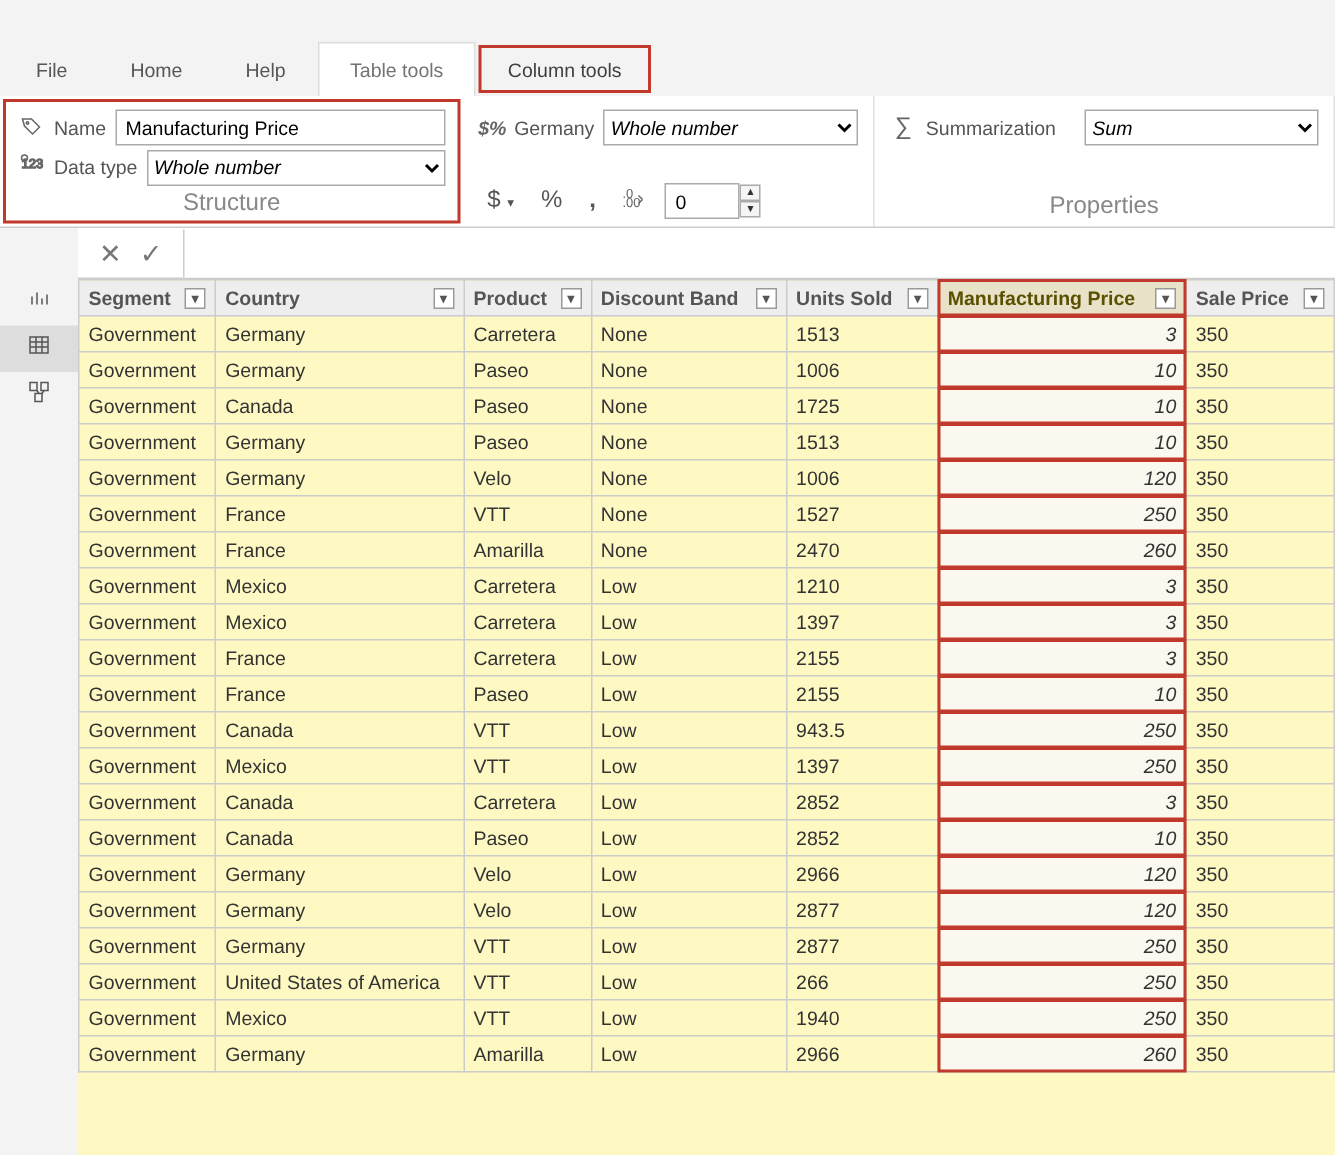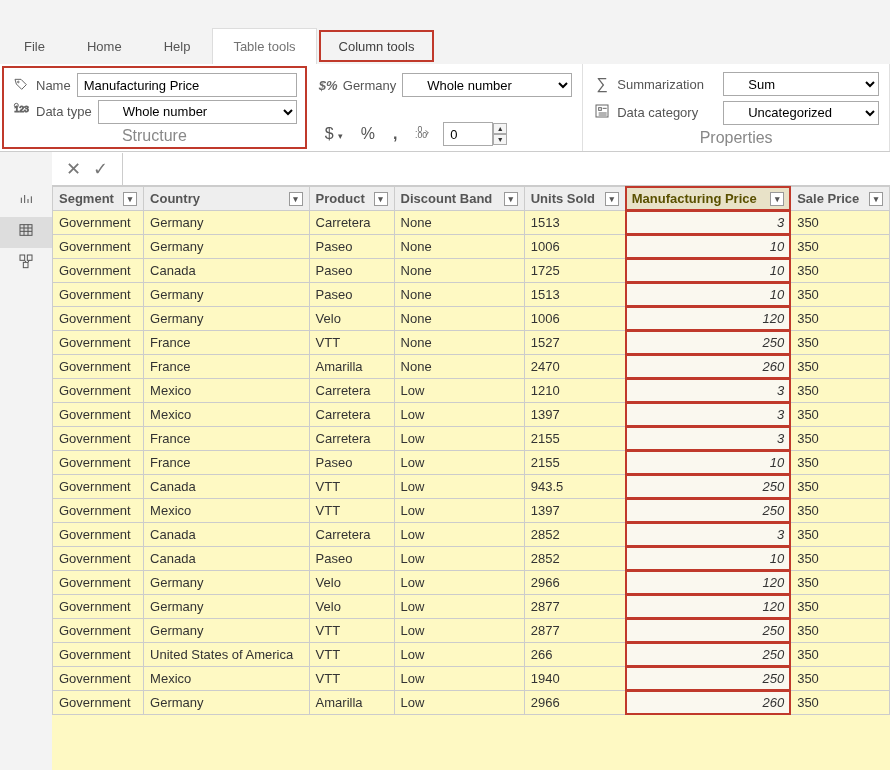--- a/index.html
+++ b/index.html
@@ -15,21 +15,21 @@
 .ribbon { display: flex; background: #fff; height: 88px; border-bottom: 1px solid #ccc; }
 .ribbon-group { display: flex; flex-direction: column; justify-content: space-between; padding: 6px 10px 2px; border-right: 1px solid #e0e0e0; }
 .ribbon-group.g1 { width: 308px; border: 2px solid #c0392b; margin: 2px; padding: 4px 8px 0; }
 .ribbon-group.g2 { flex: 1; }
 .ribbon-group.g3 { width: 310px; }
 .group-row { display: flex; align-items: center; gap: 6px; height: 30px; }
 .group-label { text-align: center; color: #888; font-size: 16px; padding: 2px 0; }
 .lbl { color: #555; }
 .icon-slot { width: 18px; text-align: center; color: #666; }
 .txt-input { border: 1px solid #aaa; padding: 3px 6px; height: 24px; background: #fff; }
-.sel { border: 1px solid #aaa; padding: 2px 20px; height: 24px; background: #fff; }
+.sel { border: 1px solid #aaa; padding: 2px 0; height: 24px; background: #fff; font-style: italic; }
 .btnish { padding: 2px 6px; color: #555; cursor: pointer; }
 .spin { display:flex; align-items:center; }
 .spin input { width: 50px; text-align: left; }
 .spin-btns { display:flex; flex-direction:column; }
 .spin-btns span { font-size: 7px; border: 1px solid #aaa; width: 14px; text-align: center; line-height: 9px; background: #f5f5f5; }
 
 
 .formula-row { display: flex; align-items: center; height: 34px; background: #fff; border-bottom: 1px solid #ccc; }
 .left-rail { width: 52px; background: #f3f3f3; }
 .rail-icon { padding: 5px 0; text-align: center; color: #555; cursor: pointer; font-size: 18px; }
@@ -124,35 +124,20 @@
   </div>
 
   <div class="ribbon-group g3">
     <div class="group-row">
       <span class="icon-slot" style="font-size:16px">∑</span>
       <span class="lbl" style="width:100px">Summarization</span>
       <select class="sel" style="flex:1">
         <option>Sum</option>
       </select>
     </div>
-    <div class="group-row">
-      <span class="icon-slot">
-        <svg viewBox="0 0 24 24" fill="none" stroke="#666" stroke-width="1.5">
-            <rect x="3" y="3" width="18" height="18"></rect>
-            <rect x="7" y="7" width="4" height="4"></rect>
-            <line x1="13" y1="8" x2="19" y2="8"></line>
-            <line x1="7" y1="15" x2="19" y2="15"></line>
-            <line x1="7" y1="18" x2="19" y2="18"></line>
-          </svg>
-      </span>
-      <span class="lbl" style="width:100px">Data category</span>
-      <select class="sel" style="flex:1">
-        <option>Uncategorized</option>
-      </select>
-    </div>
     <div class="group-label">Properties</div>
   </div>
 </div>
 
 <div class="formula-row">
   <div class="left-rail" style="height:34px"></div>
   <div class="fx-icons">
     <span style="font-size:18px">✕</span>
     <span style="font-size:18px">✓</span>
   </div>

